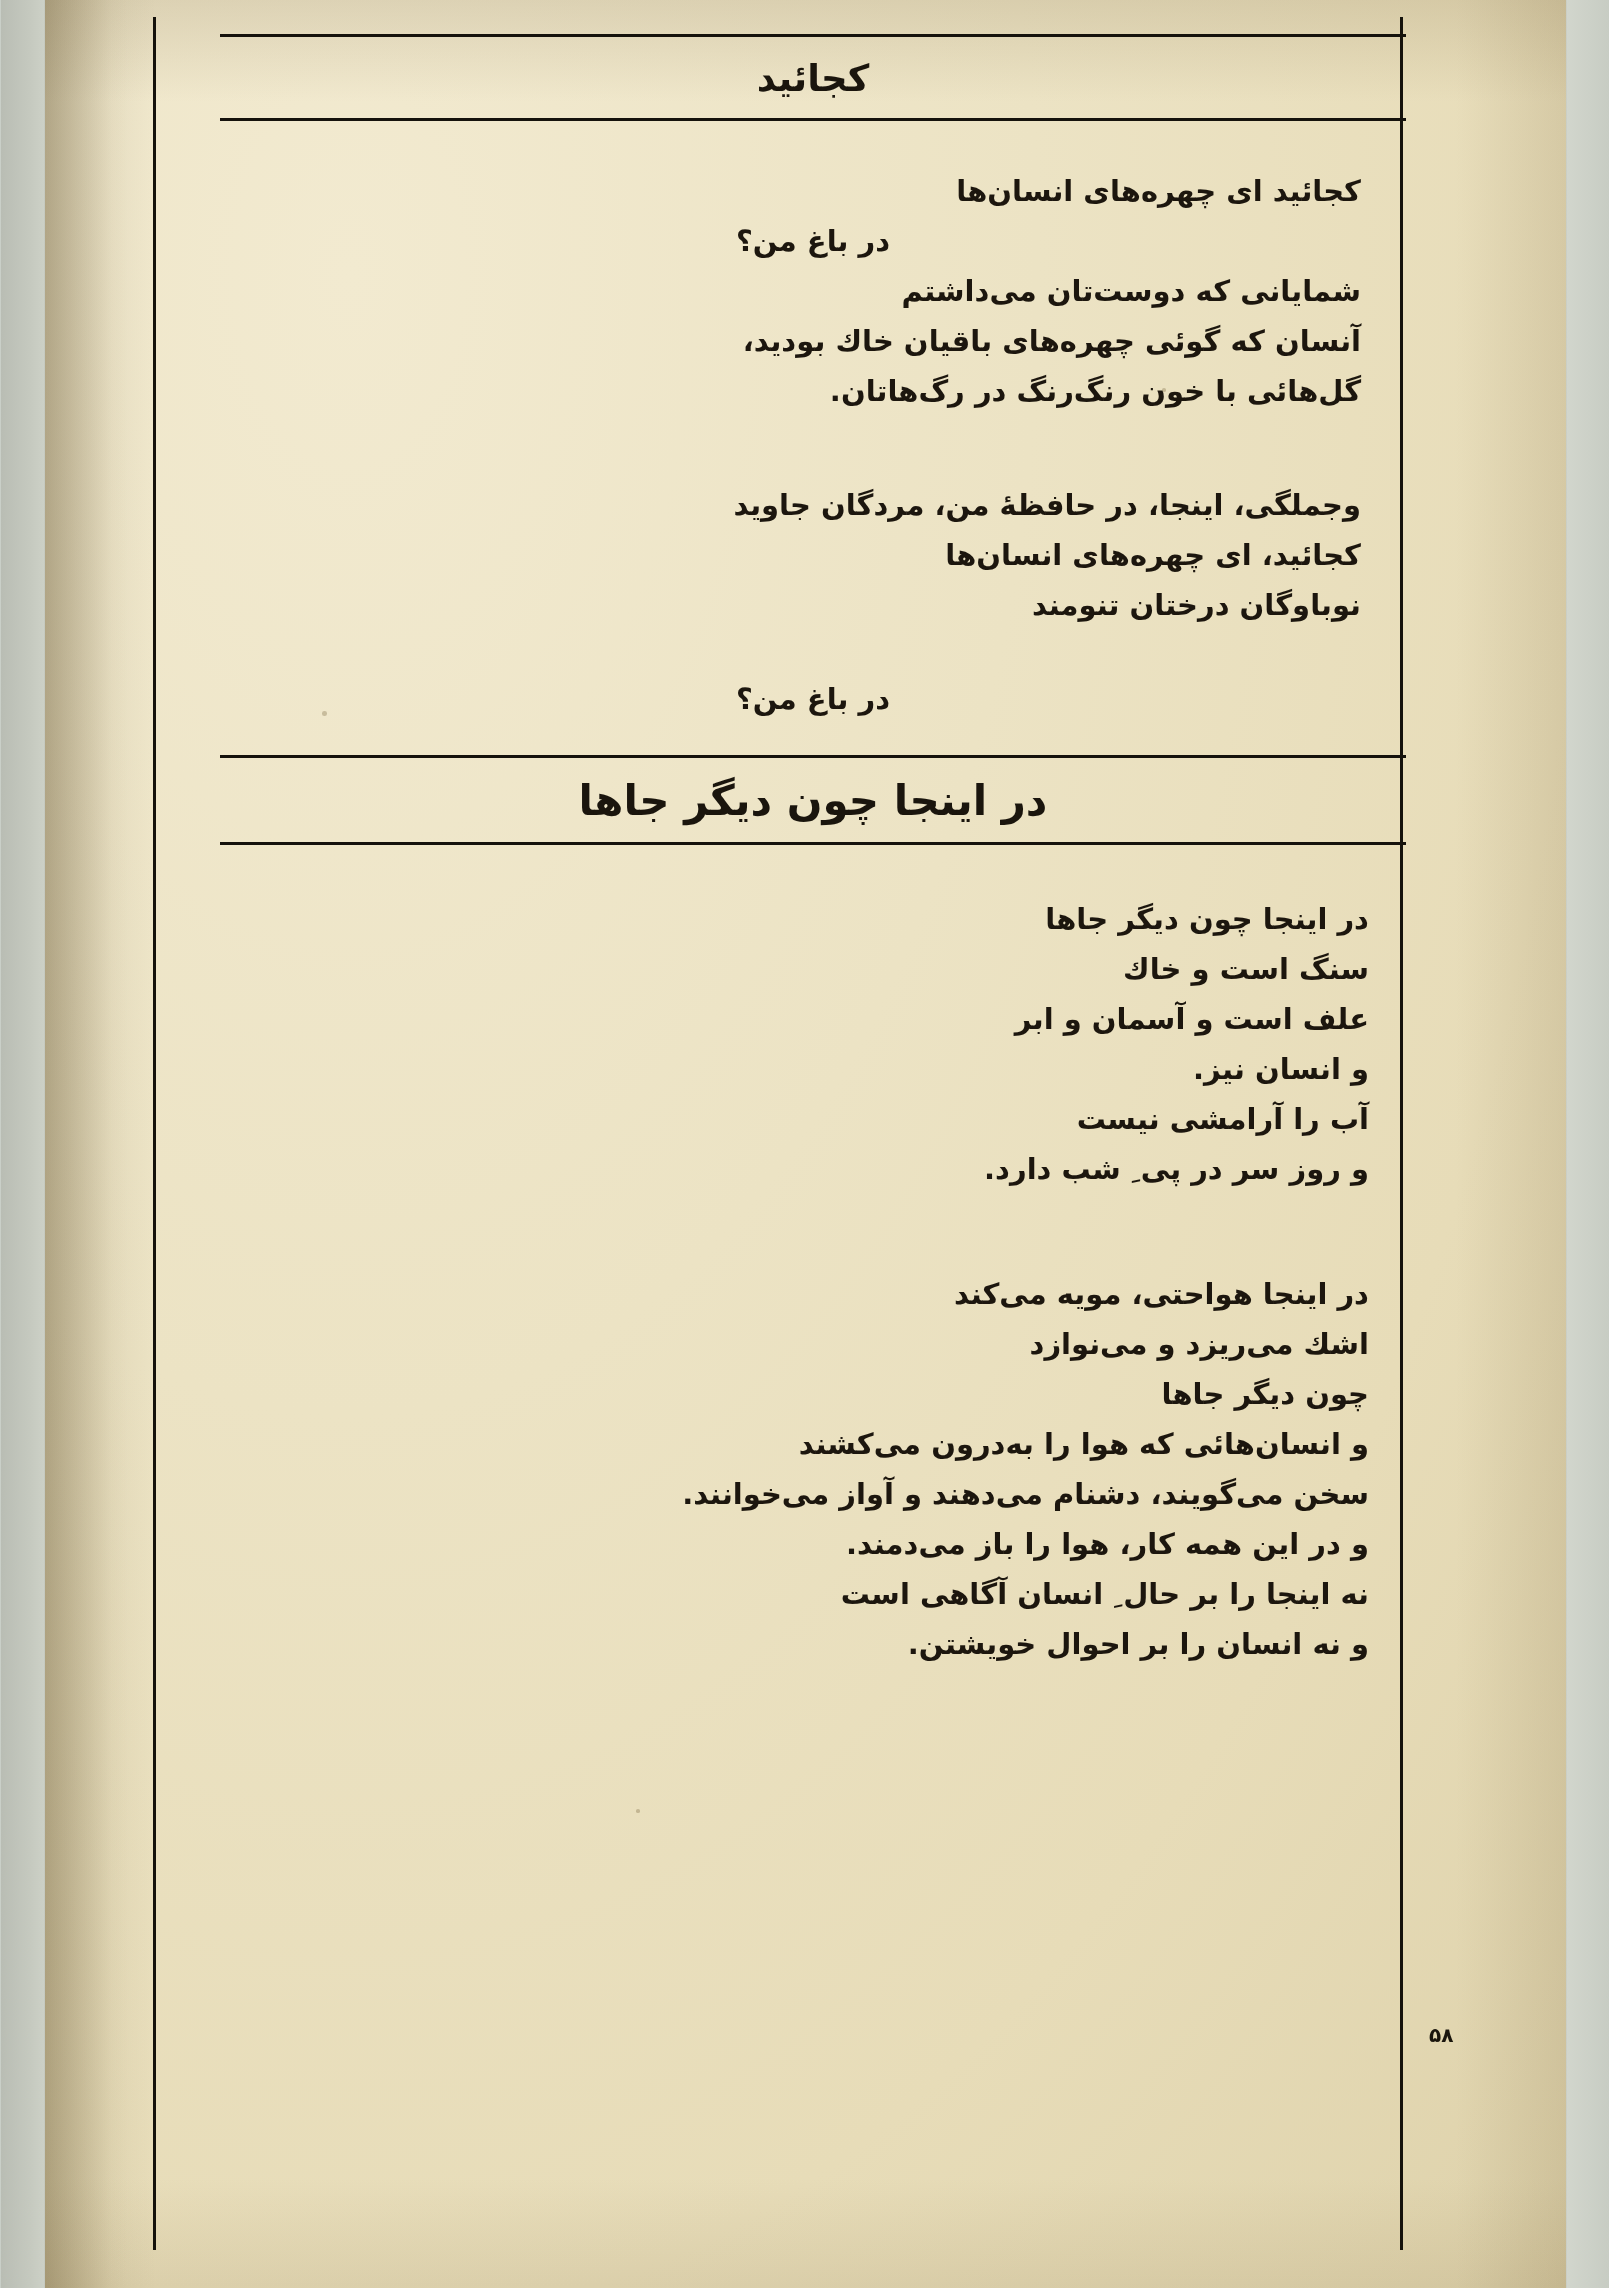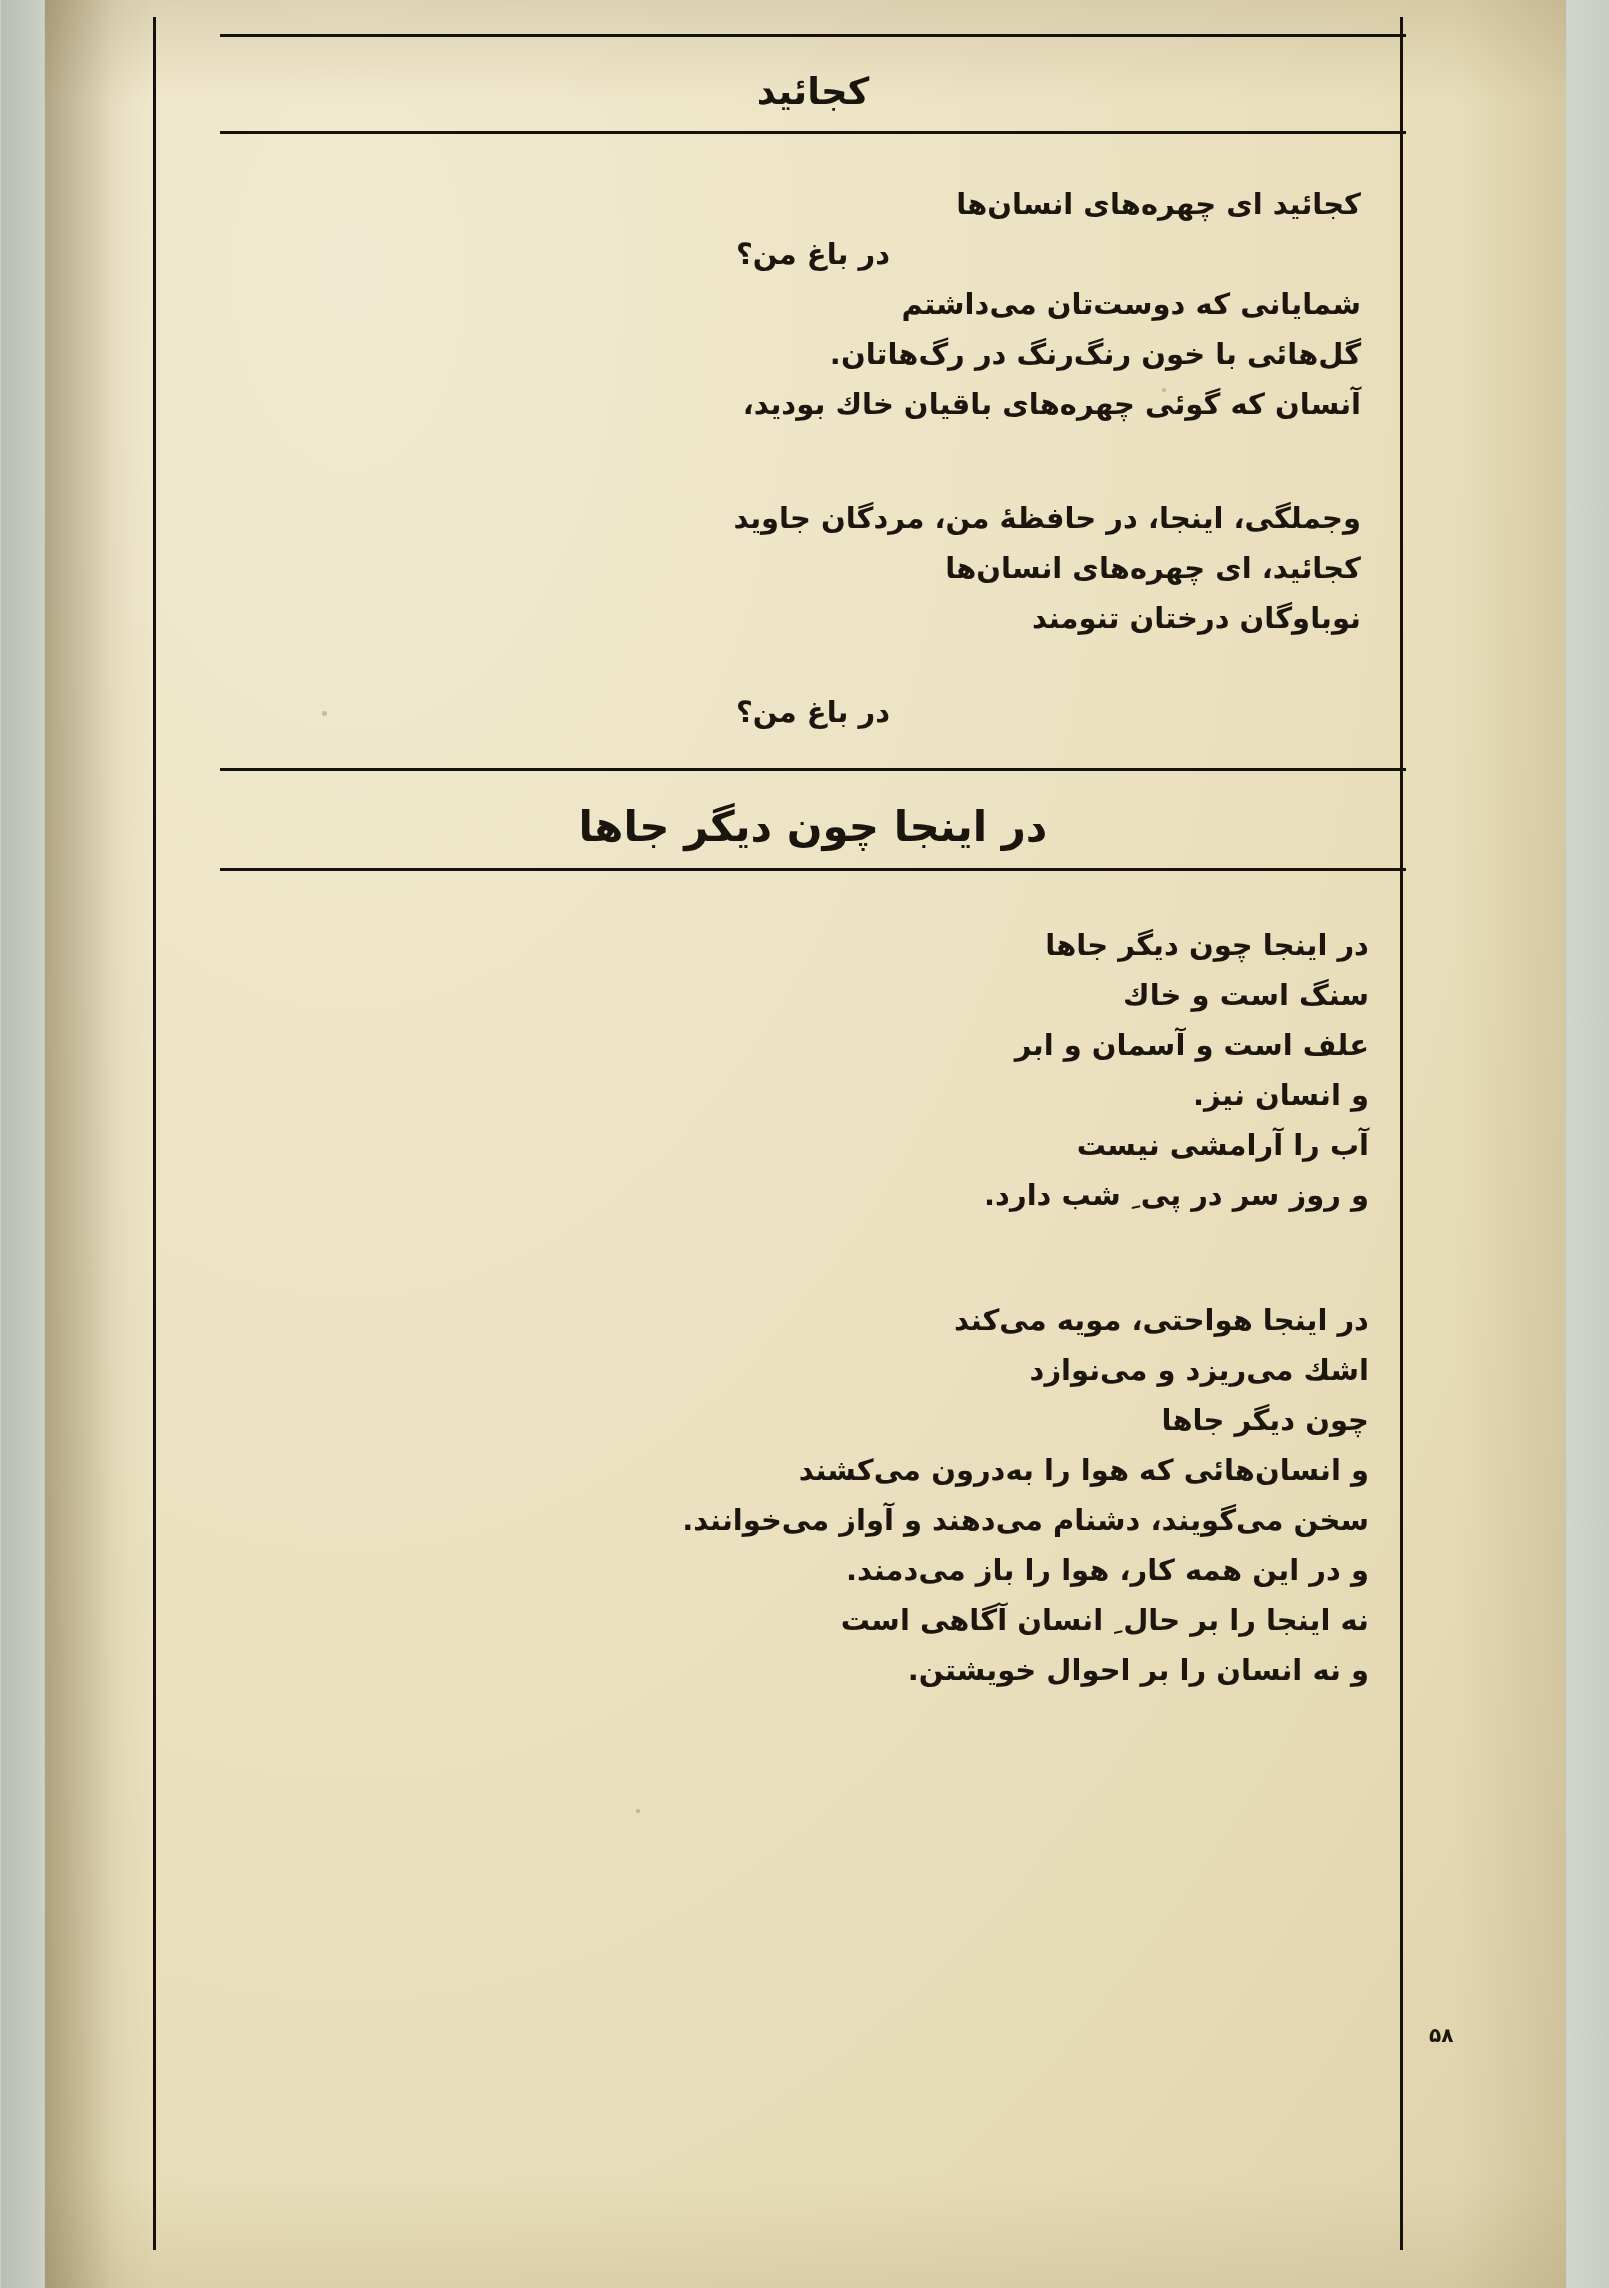--- a/index.html
+++ b/index.html
@@ -89,21 +89,20 @@
     background: #15120c;
     margin: 0;
   }
 
   .section-title {
     font-family: "DejaVu Sans", sans-serif;
     font-weight: bold;
     color: #1a150d;
     text-align: center;
     letter-spacing: 0px;
-    margin-top: 13px;
   }
 
   #title-1 {
     font-size: 37px;
     padding: 20px 0 18.5px 0;
   }
   #title-2 {
     font-size: 42px;
     padding: 18.5px 0 16.6px 0;
   }
@@ -175,22 +174,22 @@
     <div class="section-title" id="title-1">کجائید</div>
 
     <div class="hrule"></div>
 
     <div class="poem" id="poem1-wrap">
 
       <div class="stanza">
         <div class="line block-a">کجائید ای چهره‌های انسان‌ها</div>
         <div class="line" id="poem1-l2">در باغ من؟</div>
         <div class="line block-a">شمایانی که دوست‌تان می‌داشتم</div>
+        <div class="line block-a">آنسان که گوئی چهره‌های باقیان خاك بودید،</div>
         <div class="line block-a">گل‌هائی با خون رنگ‌رنگ در رگ‌هاتان.</div>
-        <div class="line block-a">آنسان که گوئی چهره‌های باقیان خاك بودید،</div>
       </div>
 
       <div class="gap-md"></div>
 
       <div class="stanza">
         <div class="line block-a">وجملگی، اینجا، در حافظهٔ من، مردگان جاوید</div>
         <div class="line block-a">کجائید، ای چهره‌های انسان‌ها</div>
         <div class="line block-a">نوباوگان درختان تنومند</div>
       </div>
 

